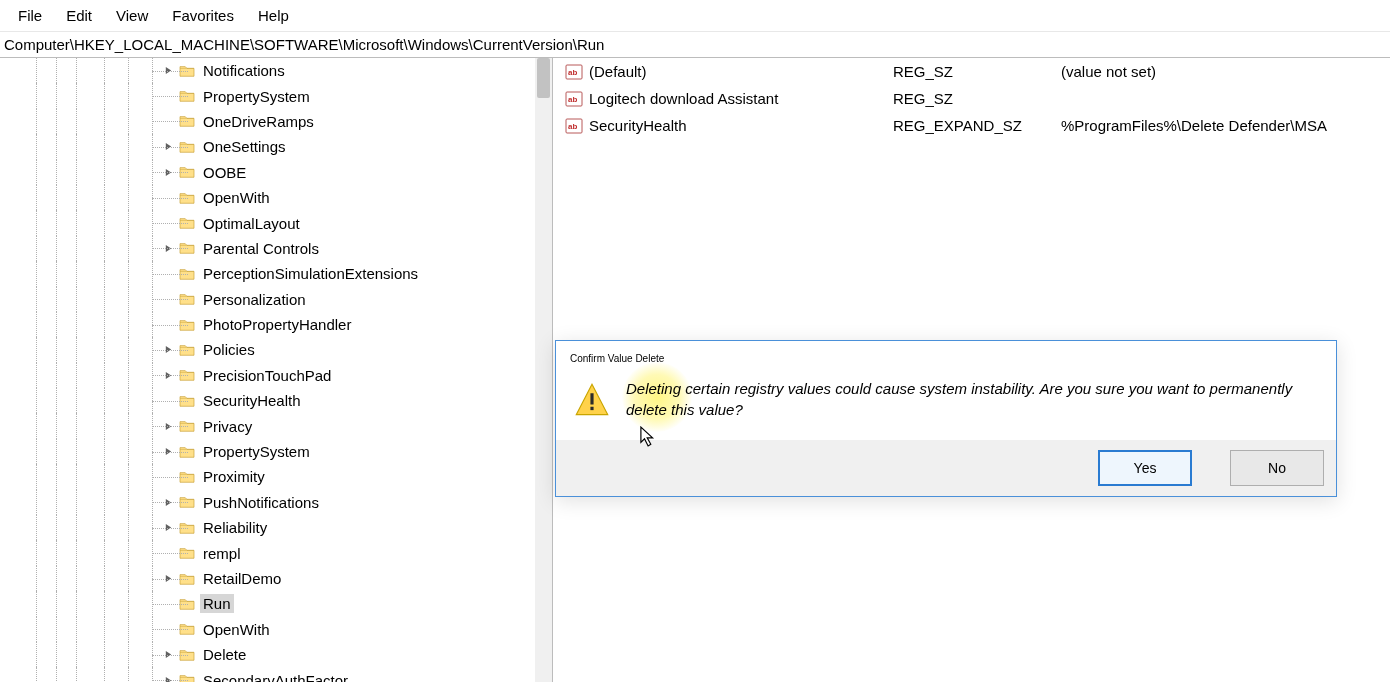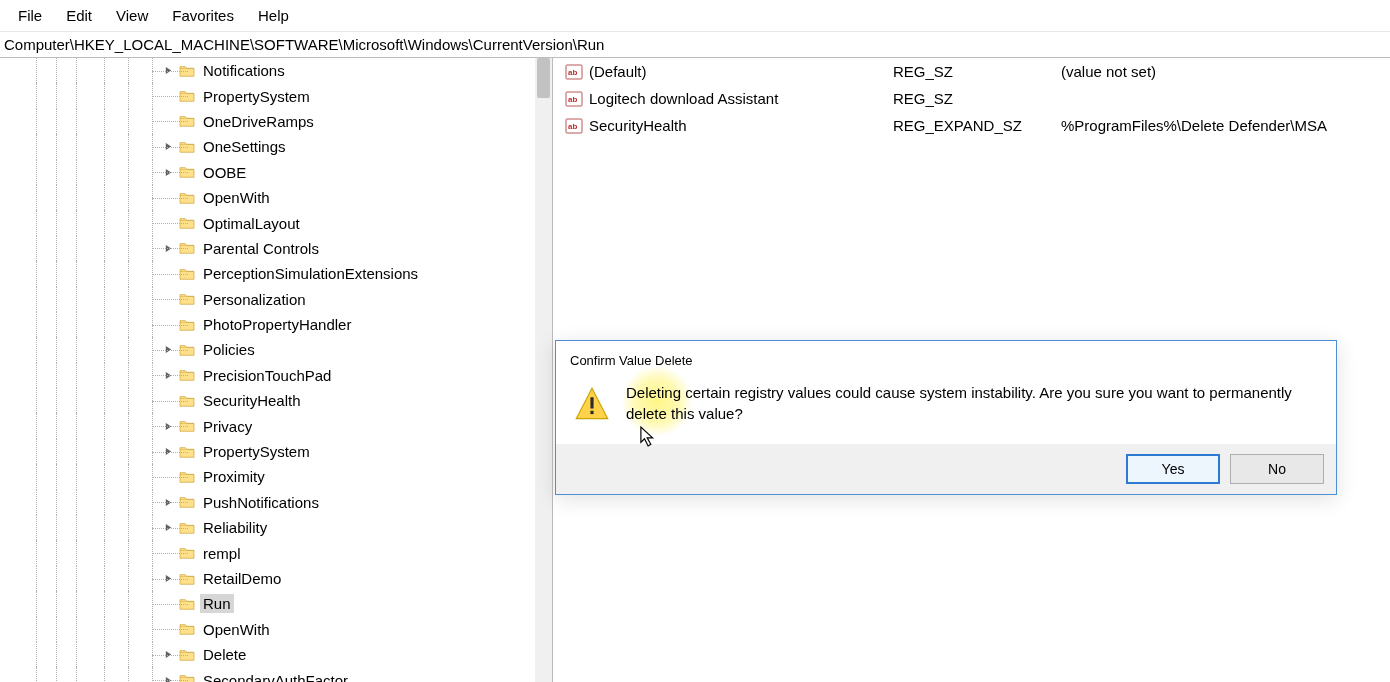--- a/index.html
+++ b/index.html
@@ -147,27 +147,28 @@
   .dialog {
     position: absolute;
     left: 555px; top: 340px;
     width: 782px;
     background: #ffffff;
     border: 1px solid #4a90d9;
     box-shadow: 0 4px 20px rgba(0,0,0,0.12);
   }
   .dialog-title {
     padding: 12px 14px 6px 14px;
-    font-size: 13px;
+    font-size: 10px;
   }
   .dialog-body {
     display: flex;
     padding: 8px 18px 20px 18px;
     align-items: flex-start;
     position: relative;
+    font-style: italic;
   }
   .highlight {
     position: absolute;
     left: 66px; top: -8px;
     width: 70px; height: 70px;
     border-radius: 50%;
     background: radial-gradient(circle, rgba(255,245,120,0.9) 0%, rgba(255,245,120,0.55) 45%, rgba(255,245,120,0) 72%);
     pointer-events: none;
   }
   .warn-icon {
@@ -187,28 +188,29 @@
   }
   .dialog-buttons {
     background: #f0f0f0;
     display: flex;
     justify-content: flex-end;
     padding: 10px 12px;
     gap: 10px;
   }
   .dlg-btn {
     min-width: 94px;
-    height: 30px;
+    height: 36px;
     background: #e8e8e8;
     border: 1px solid #aeaeae;
     font-size: 14px;
     display: flex;
     align-items: center;
     justify-content: center;
     cursor: pointer;
+    margin-left: 28px;
   }
   .dlg-btn.primary {
     border: 2px solid #2a7bd1;
     background: #eef6fd;
   }
   .cursor {
     position: absolute;
     left: 640px; top: 426px;
     width: 18px; height: 22px;
     z-index: 50;

